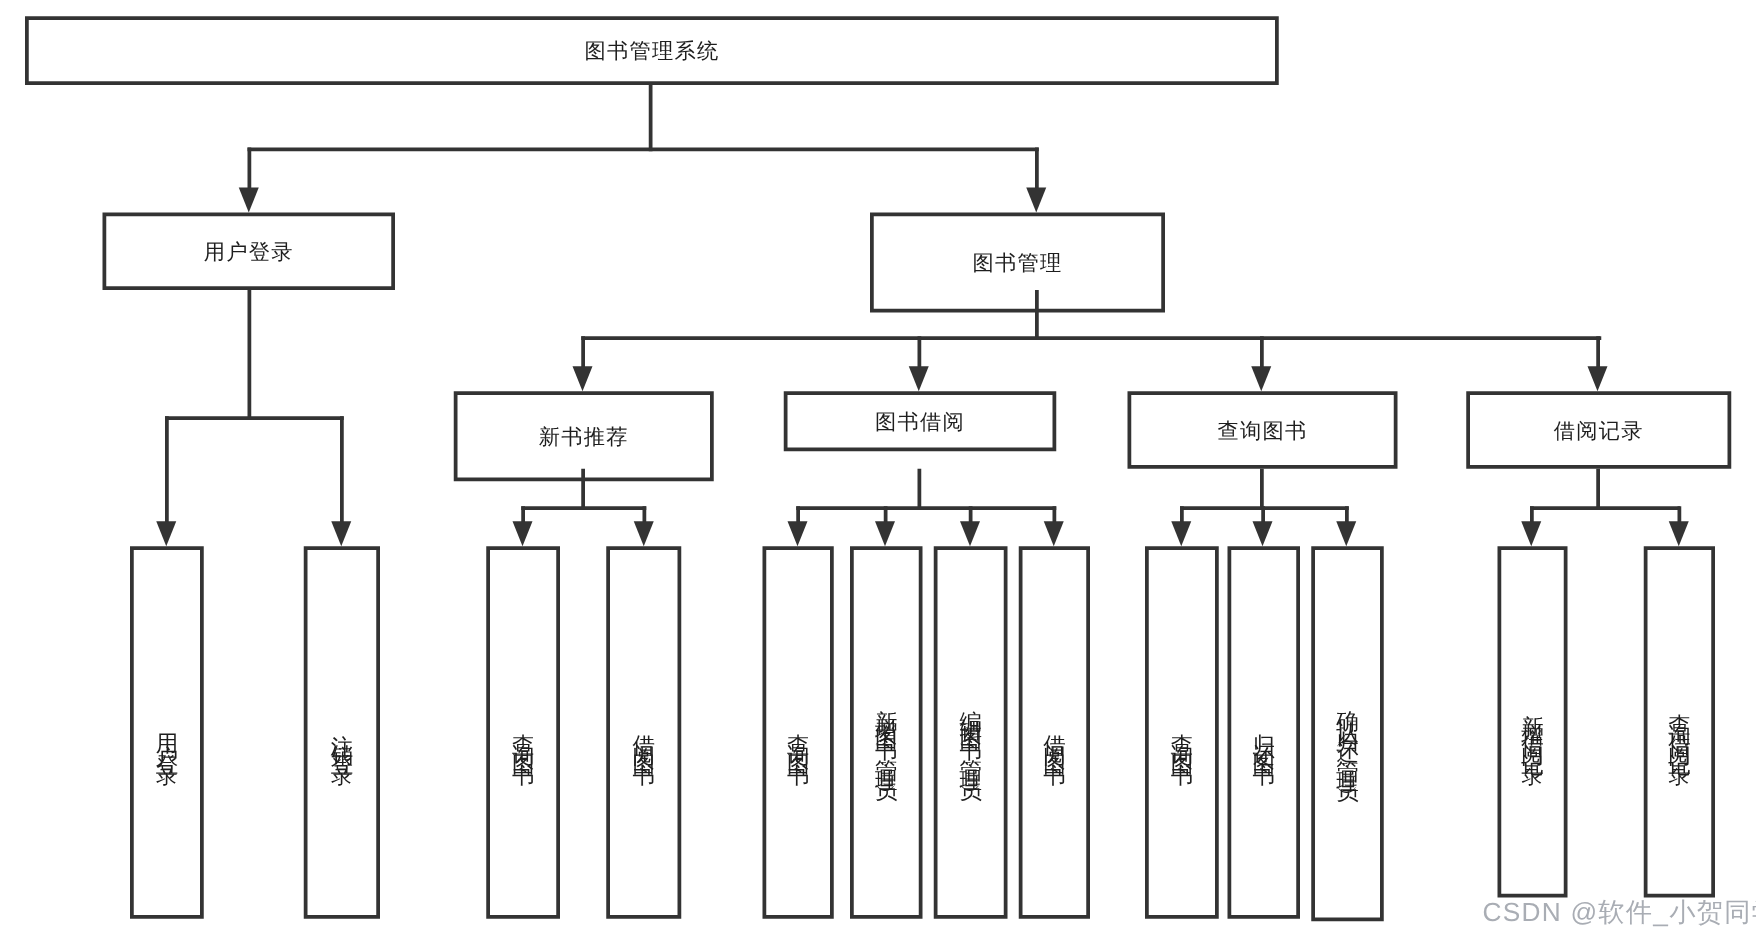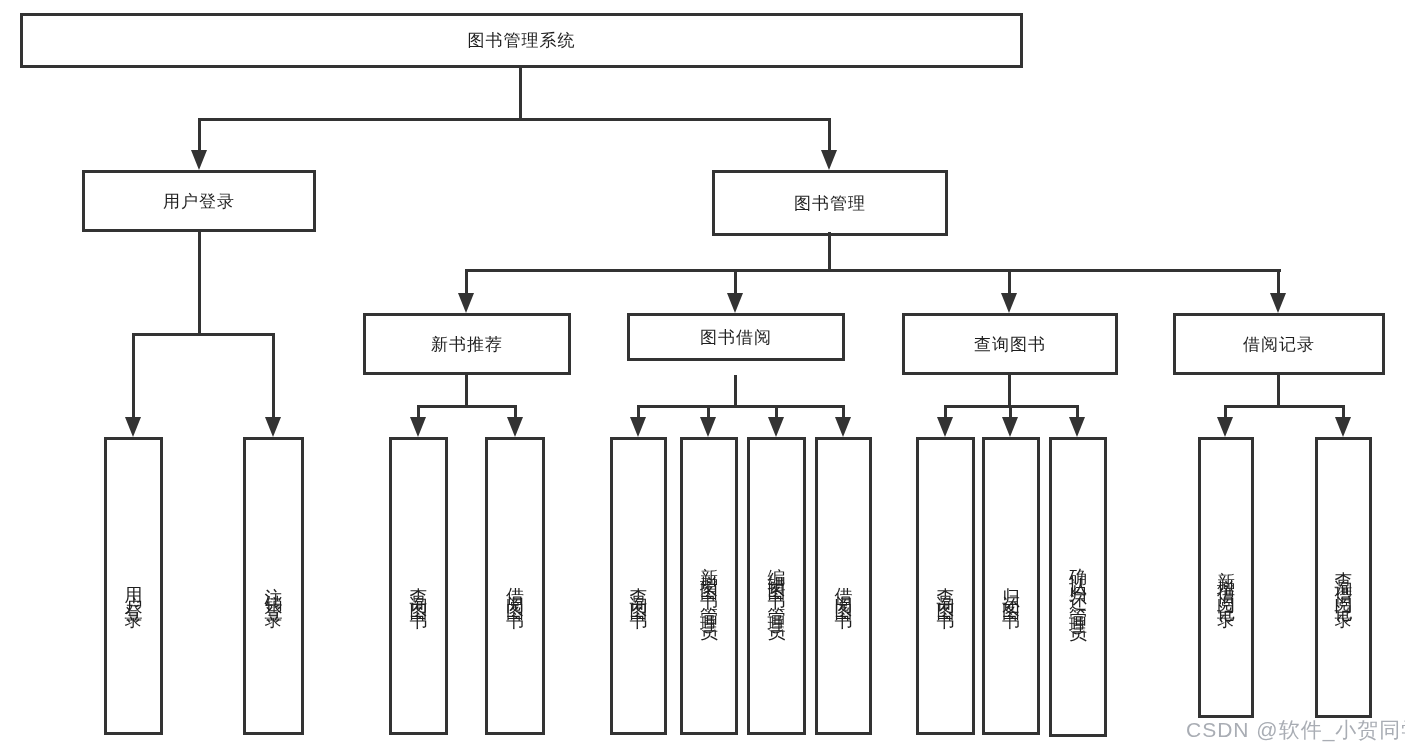--- a/index.html
+++ b/index.html
@@ -48,23 +48,23 @@
     white-space:nowrap;
     z-index:5;
   }
 </style>
 </head>
 <body>
 
 <div class="box h" style="left:20px;top:13px;width:1003px;height:55px">图书管理系统</div>
 
 <div class="box h" style="left:82px;top:170px;width:234px;height:62px">用户登录</div>
-<div class="box h" style="left:712px;top:170px;width:236px;height:66px">图书管理</div>
+<div class="box h" style="left:696px;top:170px;width:236px;height:80px">图书管理</div>
 
-<div class="box h" style="left:363px;top:313px;width:208px;height:62px">新书推荐</div>
+<div class="box h" style="left:363px;top:313px;width:208px;height:72px">新书推荐</div>
 <div class="box h" style="left:627px;top:313px;width:218px;height:48px">图书借阅</div>
 <div class="box h" style="left:902px;top:313px;width:216px;height:62px">查询图书</div>
 <div class="box h" style="left:1173px;top:313px;width:212px;height:62px">借阅记录</div>
 
 <div class="box v" style="left:104px;top:437px;width:59px;height:298px">用户登录</div>
 <div class="box v" style="left:243px;top:437px;width:61px;height:298px">注销登录</div>
 
 <div class="box v" style="left:389px;top:437px;width:59px;height:298px">查询图书</div>
 <div class="box v" style="left:485px;top:437px;width:60px;height:298px">借阅图书</div>
 

